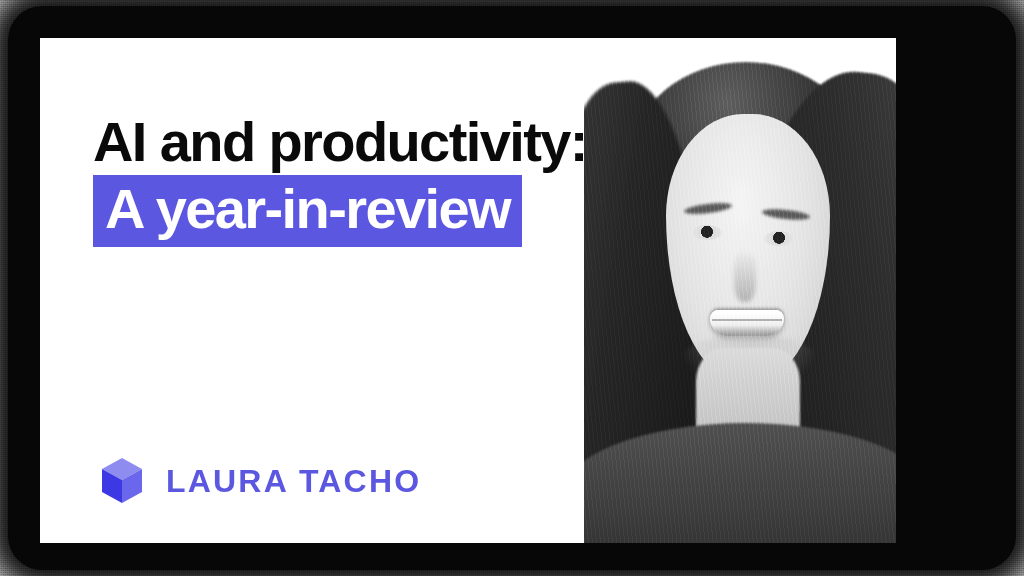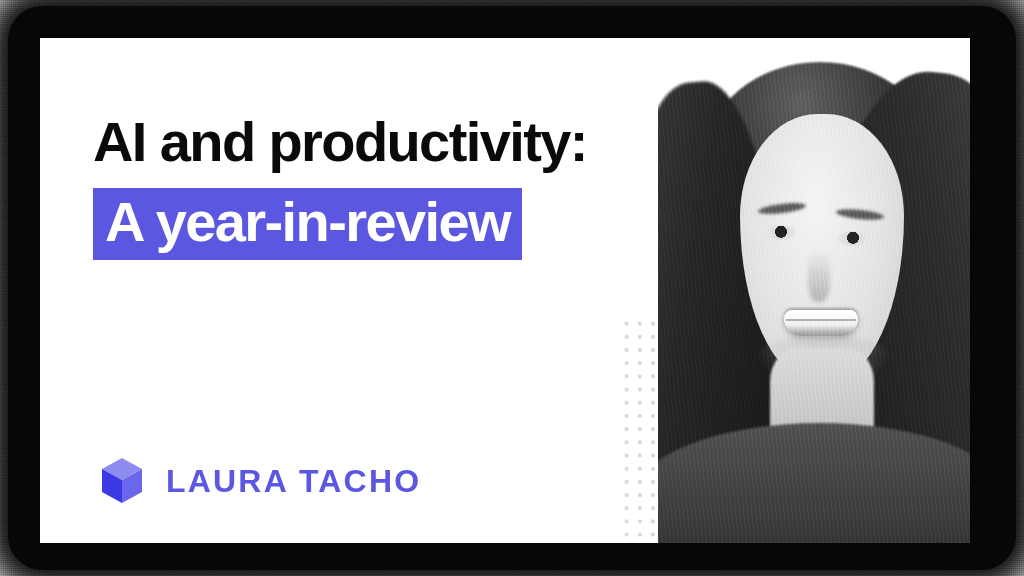--- a/index.html
+++ b/index.html
@@ -33,21 +33,21 @@
     border-radius:34px;
     background:#070707;
     box-shadow:0 0 22px 14px rgba(0,0,0,.85),
                0 0 46px 26px rgba(0,0,0,.45);
   }
 
   
   #card{
     position:absolute;
     left:32px; top:32px;
-    width:930px; height:505px;
+    width:856px; height:505px;
     background:#ffffff;
     overflow:hidden;
   }
 
   
   #dots{
     position:absolute;
     left:580px; top:279px;
     width:108px; height:226px;
     background-image:radial-gradient(circle at center, #d9d9dd 0, #d9d9dd 1.9px, rgba(255,255,255,0) 2.3px);
@@ -201,21 +201,21 @@
   .h-line1{
     font-size:56px;
     font-weight:700;
     letter-spacing:-1.6px;
     line-height:1.0;
     color:#0a0a0a;
     white-space:nowrap;
   }
   #hl-band{
     display:inline-block;
-    margin-top:18px;
+    margin-top:5px;
     background:#5b57e0;
     padding:6px 12px 10px 12px;
   }
   .h-line2{
     font-size:56px;
     font-weight:700;
     letter-spacing:-1.6px;
     line-height:1.0;
     color:#ffffff;
     white-space:nowrap;

